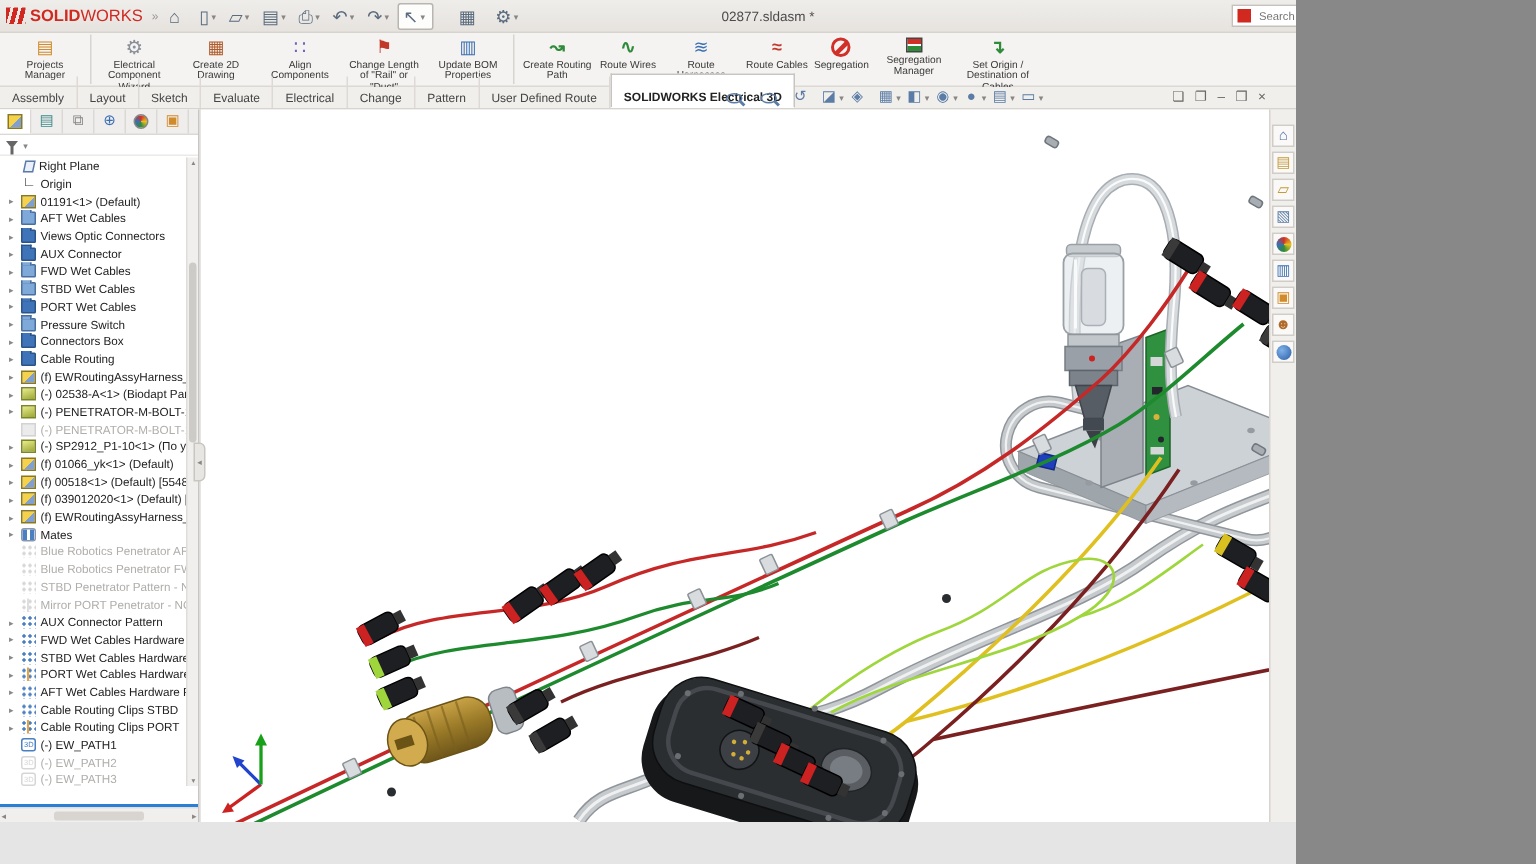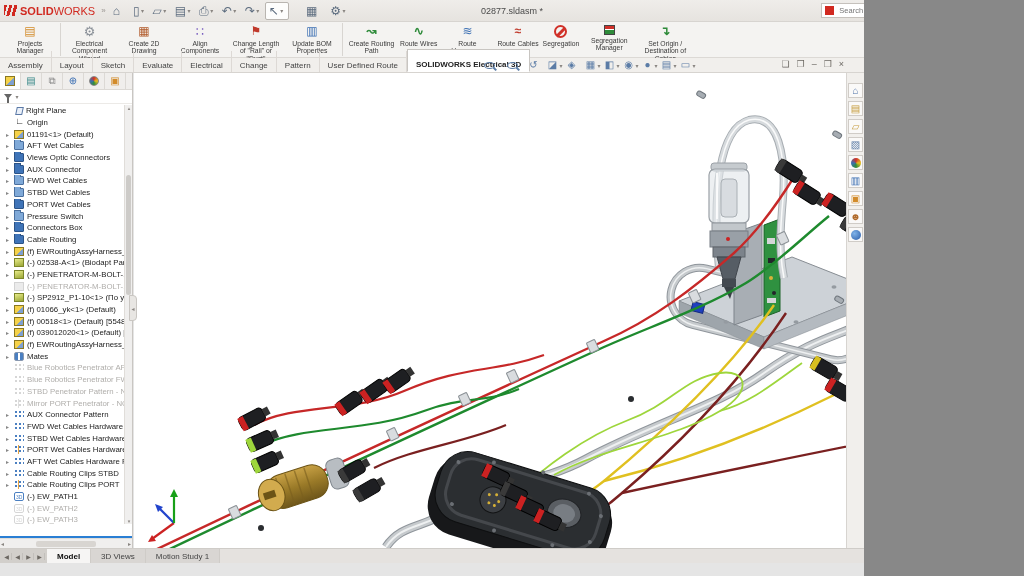--- a/index.html
+++ b/index.html
@@ -981,37 +981,15 @@
 
       <div class="tpbtn">
         <span class="tpg tp-users">☻</span>
       </div>
 
       <div class="tpbtn">
         <span class="tpg tp-globe"></span>
       </div>
     </div>
 
-  <div class="bottabs">
-    <div class="bt-nav">
-      <span>◀</span>
-      <span>◀</span>
-      <span>▶</span>
-      <span>▶</span>
-    </div>
-    <div style="display:flex">
-
-        <div class="btab active">
-          <span>Model</span>
-        </div>
-
-        <div class="btab">
-          <span>3D Views</span>
-        </div>
-
-        <div class="btab">
-          <span>Motion Study 1</span>
-        </div>
-      </div>
-  </div>
 
 
 </div>
 
 </body></html>

